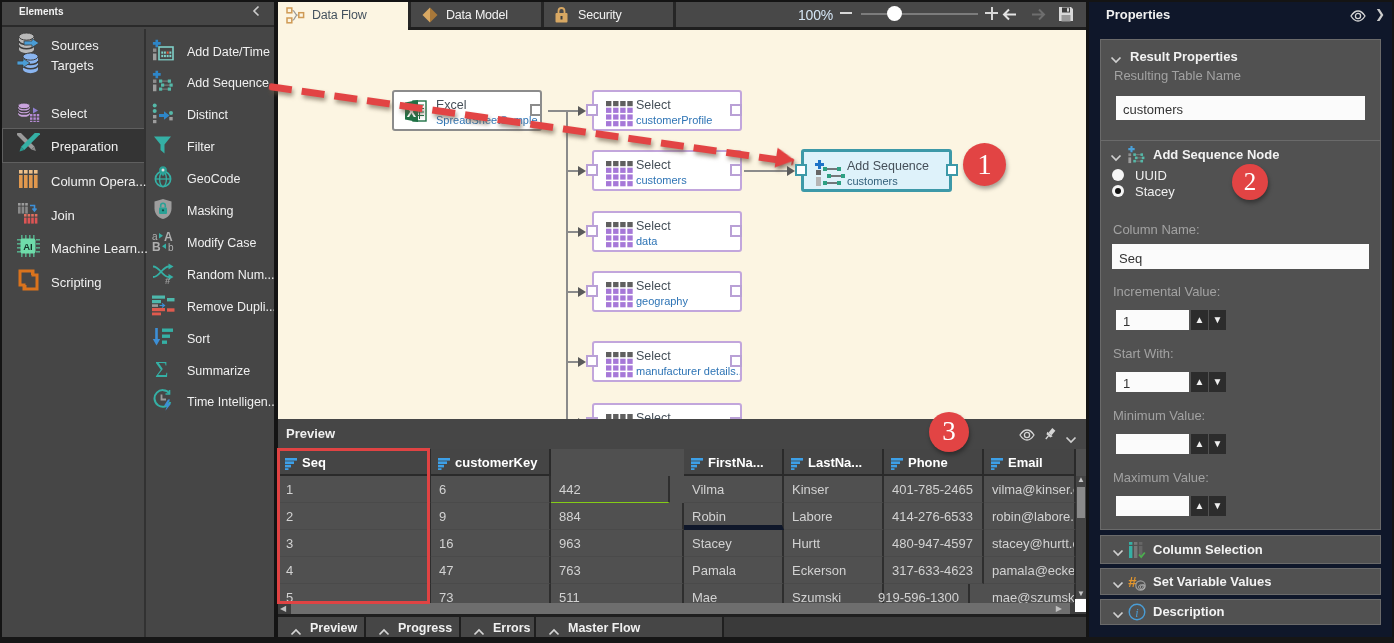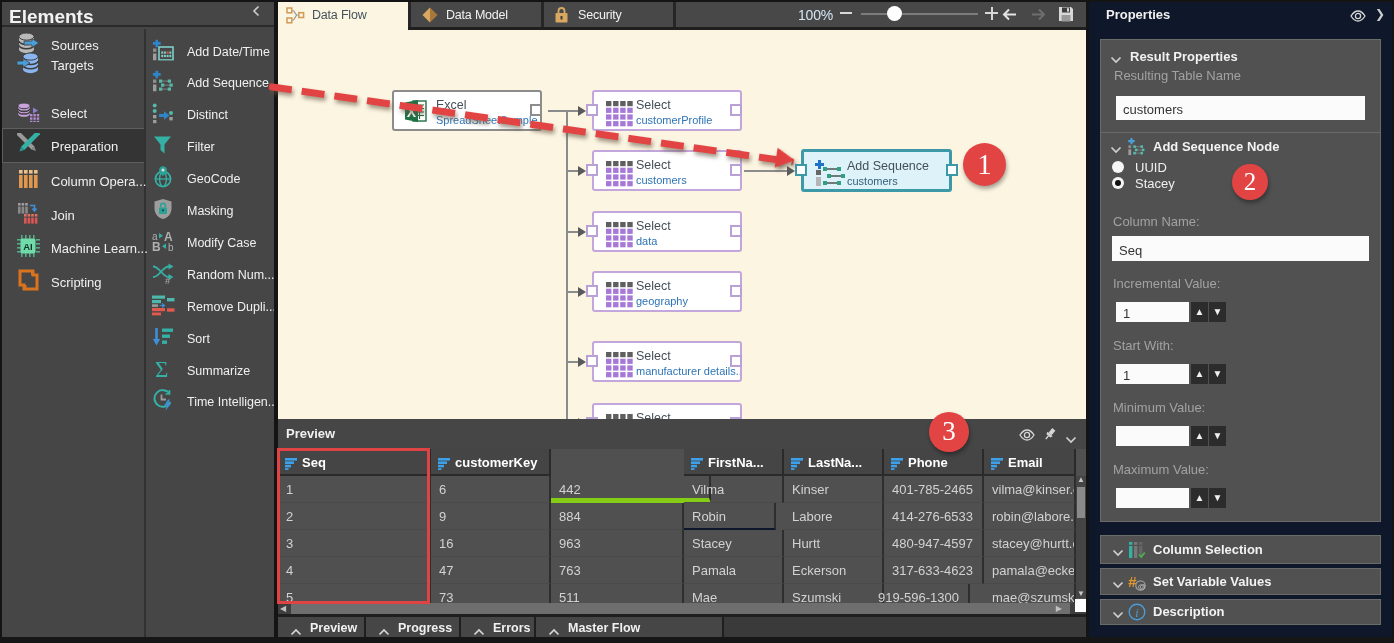--- a/index.html
+++ b/index.html
@@ -1,21 +1,21 @@
 <!DOCTYPE html>
 <html><head>
 <meta charset="utf-8">
 <style>
 *{box-sizing:border-box;margin:0;padding:0}
 body{margin:0;background:#111}
 #root{position:relative;width:1394px;height:643px;background:#464646;font-family:"Liberation Sans",sans-serif;overflow:hidden}
 .abs{position:absolute}
 
 #elhead{left:0;top:0;width:274px;height:27px;background:#464646;border-bottom:2px solid #2a2a2a}
-#elhead .t{position:absolute;left:9px;top:6px;color:#f2f2f2;font-weight:bold;font-size:19px}
+#elhead .t{position:absolute;left:19px;top:6px;color:#f2f2f2;font-weight:bold;font-size:10px}
 #elhead .c{position:absolute;left:252px;top:5px;color:#ccc;font-size:13px}
 .p1item{position:absolute;left:0;width:144px;height:34px}
 .p1item .ic{position:absolute;left:17px;top:50%;transform:translateY(-50%)}
 .p1item .lb{position:absolute;left:51px;top:50%;transform:translateY(-50%);color:#f0f0f0;font-size:13px;white-space:nowrap}
 #p1sel{left:2px;top:128px;width:143px;height:35px;background:#343434;border:1px solid #5f5f5f}
 #p1sep{left:144px;top:29px;width:2px;height:610px;background:#323232}
 .p2item{position:absolute;left:146px;width:128px;height:31px}
 .p2item .ic{position:absolute;left:6px;top:50%;transform:translateY(-50%)}
 .p2item .lb{position:absolute;left:41px;top:50%;transform:translateY(-50%);color:#f0f0f0;font-size:12.5px;white-space:nowrap}
 #lblack{left:274px;top:0;width:4px;height:639px;background:#141414}
@@ -598,36 +598,36 @@
             <rect x="0" y="6.8" width="6" height="2.6" fill="#3da0e8"></rect>
             <rect x="0" y="10.2" width="3.5" height="1.8" fill="#3da0e8"></rect>
           </svg></span>
         <span class="lb">customerKey</span>
       </div>
       <div class="td" style="left:153px;top:27px;width:120px;border-bottom:1px solid #4a4a4a;overflow:hidden">6</div>
       <div class="td" style="left:153px;top:54px;width:120px;border-bottom:1px solid #4a4a4a;overflow:hidden">9</div>
       <div class="td" style="left:153px;top:81px;width:120px;border-bottom:1px solid #4a4a4a;overflow:hidden">16</div>
       <div class="td" style="left:153px;top:108px;width:120px;border-bottom:1px solid #4a4a4a;overflow:hidden">47</div>
       <div class="td" style="left:153px;top:135px;width:120px;border-bottom:1px solid #4a4a4a;overflow:hidden">73</div>
-      <div class="td" style="left:273px;top:27px;width:160px;border-bottom:5px solid #84cc16;overflow:hidden">442</div>
+      <div class="td" style="left:273px;top:27px;width:119px;border-bottom:1px solid #84cc16;overflow:hidden">442</div>
       <div class="td" style="left:273px;top:54px;width:133px;border-bottom:1px solid #4a4a4a;overflow:hidden">884</div>
       <div class="td" style="left:273px;top:81px;width:133px;border-bottom:1px solid #4a4a4a;overflow:hidden">963</div>
       <div class="td" style="left:273px;top:108px;width:133px;border-bottom:1px solid #4a4a4a;overflow:hidden">763</div>
       <div class="td" style="left:273px;top:135px;width:133px;border-bottom:1px solid #4a4a4a;overflow:hidden">511</div>
       <div class="th" style="left:406px;width:100px">
         <span style="position:absolute;left:7px;top:7px"><svg width="14" height="12" viewBox="0 0 14 12">
             <rect x="0" y="0" width="12" height="2.6" fill="#3da0e8"></rect>
             <rect x="0" y="3.4" width="9" height="2.6" fill="#3da0e8"></rect>
             <rect x="0" y="6.8" width="6" height="2.6" fill="#3da0e8"></rect>
             <rect x="0" y="10.2" width="3.5" height="1.8" fill="#3da0e8"></rect>
           </svg></span>
         <span class="lb">FirstNa...</span>
       </div>
       <div class="td" style="left:406px;top:27px;width:100px;border-bottom:1px solid #4a4a4a;overflow:hidden">Vilma</div>
-      <div class="td" style="left:406px;top:54px;width:92px;border-bottom:2px solid #0f172a;overflow:hidden">Robin</div>
+      <div class="td" style="left:406px;top:54px;width:100px;border-bottom:5px solid #0f172a;overflow:hidden">Robin</div>
       <div class="td" style="left:406px;top:81px;width:100px;border-bottom:1px solid #4a4a4a;overflow:hidden">Stacey</div>
       <div class="td" style="left:406px;top:108px;width:100px;border-bottom:1px solid #4a4a4a;overflow:hidden">Pamala</div>
       <div class="td" style="left:406px;top:135px;width:100px;border-bottom:1px solid #4a4a4a;overflow:hidden">Mae</div>
       <div class="th" style="left:506px;width:100px">
         <span style="position:absolute;left:7px;top:7px"><svg width="14" height="12" viewBox="0 0 14 12">
             <rect x="0" y="0" width="12" height="2.6" fill="#3da0e8"></rect>
             <rect x="0" y="3.4" width="9" height="2.6" fill="#3da0e8"></rect>
             <rect x="0" y="6.8" width="6" height="2.6" fill="#3da0e8"></rect>
             <rect x="0" y="10.2" width="3.5" height="1.8" fill="#3da0e8"></rect>
           </svg></span>
@@ -714,21 +714,21 @@
         </svg></span>
       <span style="position:absolute;left:286px;top:7px;color:#ccc;font-size:12px">❯</span>
       <div class="pbox" style="top:39px;height:115px">
         <span class="chev" style="left:9px;top:12px"><svg width="12" height="8" viewBox="0 0 12 8">
             <path d="M1.5,1.5 L6,6 10.5,1.5" fill="none" stroke="#cfcfcf" stroke-width="1.7"></path>
           </svg></span>
         <span style="position:absolute;left:29px;top:9px;color:#f2f2f2;font-weight:bold;font-size:13px">Result Properties</span>
         <span class="plabel" style="left:13px;top:28px">Resulting Table Name</span>
         <input class="pinput" style="left: 15px; top: 56px; width: 249px; height: 24px;" value="customers">
       </div>
-      <div class="pbox" style="top:132px;height:390px">
+      <div class="pbox" style="top:140px;height:390px">
         <span class="chev" style="left:9px;top:9px"><svg width="12" height="8" viewBox="0 0 12 8">
             <path d="M1.5,1.5 L6,6 10.5,1.5" fill="none" stroke="#cfcfcf" stroke-width="1.7"></path>
           </svg></span>
         <span id="icas2" style="position:absolute;left:26px;top:5px"><svg width="20" height="18" viewBox="0 0 22 21">
             <g transform="scale(0.95)">
               <path d="M3,0 h2.6 v2.6 h2.6 v2.6 H5.6 v2.6 H3 V5.2 H0.4 V2.6 H3 z" fill="#4aa0d8" transform="translate(0.5,0)"></path>
               <rect x="1" y="9" width="3.4" height="3.4" fill="#8d8d8d"></rect>
               <rect x="1" y="14" width="3.4" height="7" fill="#9d9d9d"></rect>
               <g stroke="#777" stroke-width="1.4">
                 <line x1="8" y1="10.6" x2="18" y2="10.6"></line>

